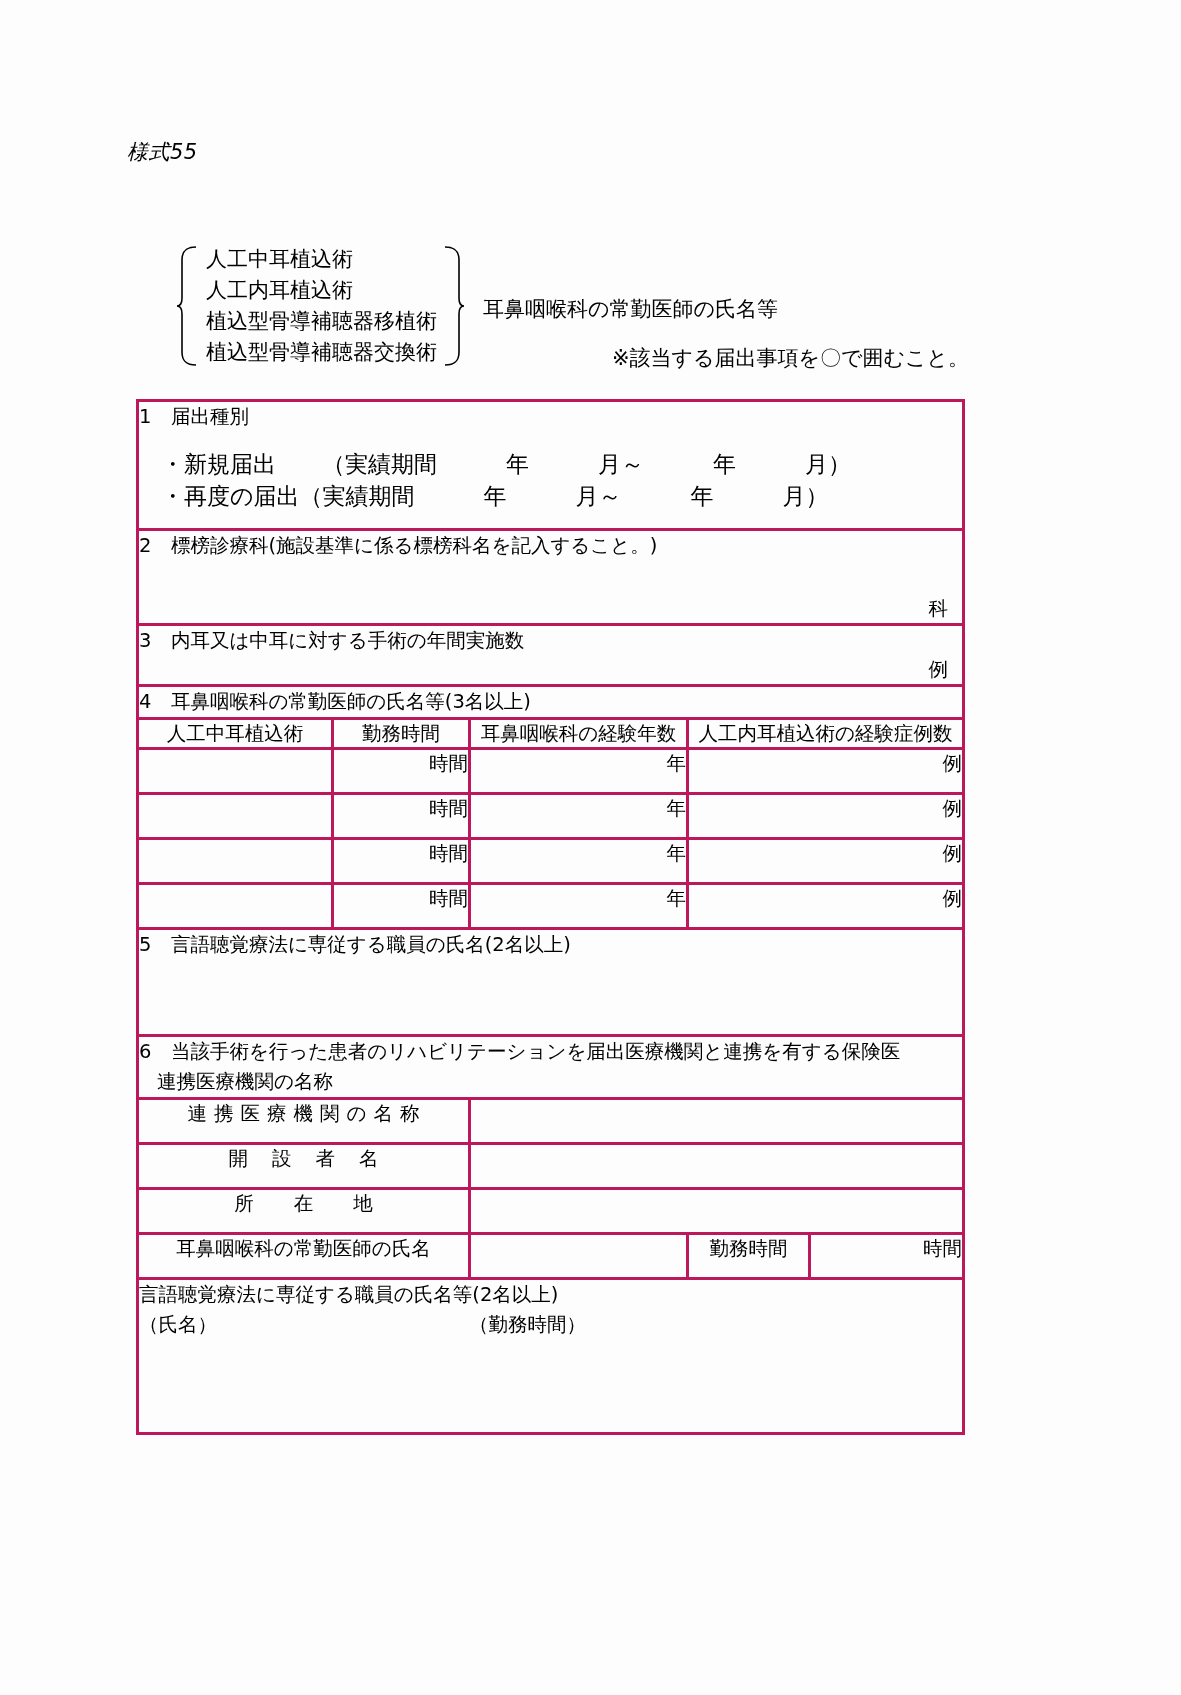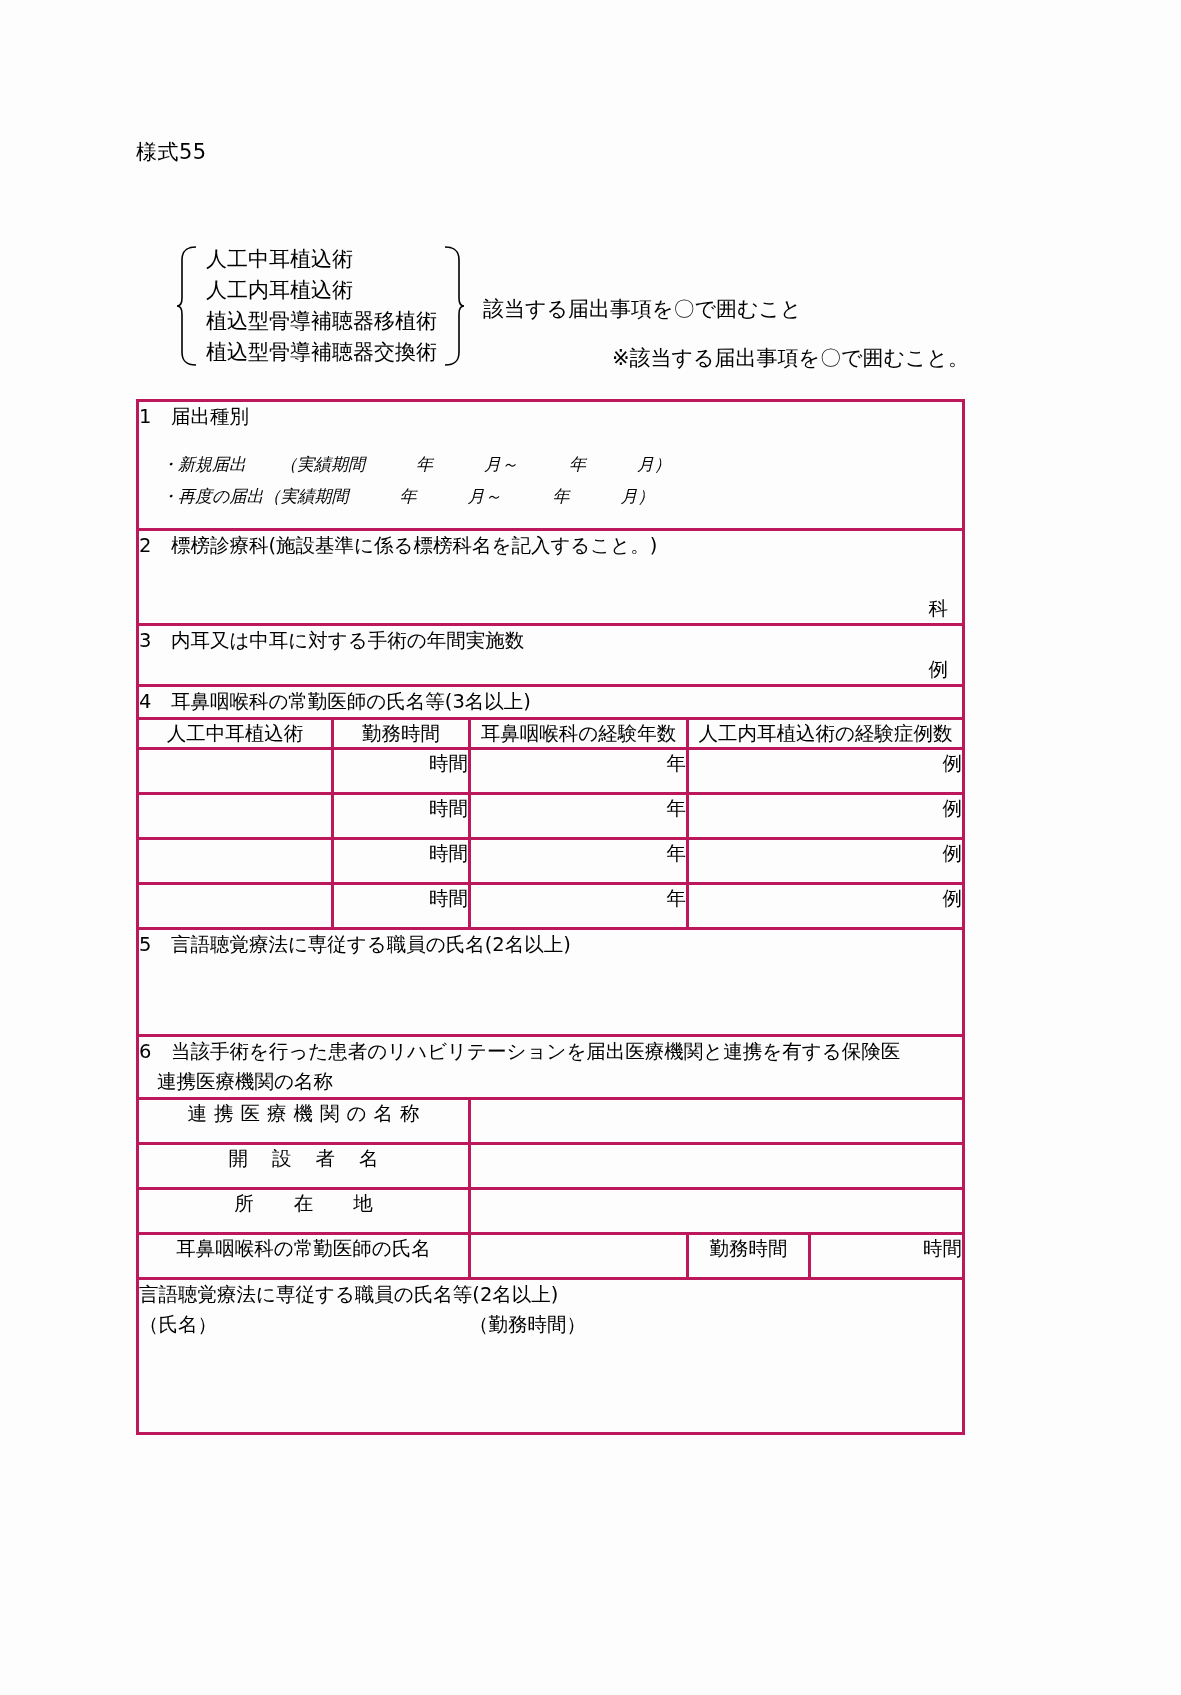--- a/index.html
+++ b/index.html
@@ -15,25 +15,26 @@
     position: relative;
     width: 1181px;
     height: 1695px;
     background: #fdfdfd;
     overflow: hidden;
   }
 
   
   .form-no {
     position: absolute;
-    left: 136px;
+    left: 127px;
     top: 138px;
     font-size: 21px;
     letter-spacing: 0.5px;
     white-space: nowrap;
+    font-style: italic;
   }
 
   .title-block {
     position: absolute;
     left: 176px;
     top: 222px;
     display: flex;
     align-items: center;
     margin-top: 22px;
   }
@@ -96,25 +97,24 @@
   .sec-title {
     font-size: 19.5px;
     white-space: nowrap;
     line-height: 30px;
   }
   .sec-title-wrap {
     font-size: 19.5px;
     line-height: 30px;
   }
   .bullet-row {
-    font-size: 17px;
+    font-size: 23px;
     line-height: 32px;
     white-space: pre;
     padding-left: 22px;
-    font-style: italic;
   }
   .gap-sm { height: 16px; }
   .unit-right {
     text-align: right;
     padding-right: 14px;
     font-size: 19.5px;
     line-height: 28px;
   }
   .col-head {
     text-align: center;
@@ -187,21 +187,21 @@
         <div class="proc-item">人工内耳植込術</div>
         <div class="proc-item">植込型骨導補聴器移植術</div>
         <div class="proc-item">植込型骨導補聴器交換術</div>
       </div>
       <div class="brace">
         <svg width="22" height="124" viewBox="0 0 22 124">
           <path d="M2 3 C12 3 16 7 16 16 L16 54 C16 60 18 62 21 62 C18 62 16 64 16 70 L16 108 C16 117 12 121 2 121" fill="none" stroke="#000" stroke-width="1.6"></path>
         </svg>
       </div>
     </div>
-    <div class="title-tail">該当する届出事項を〇で囲むこと</div>
+    <div class="title-tail">耳鼻咽喉科の常勤医師の氏名等</div>
   </div>
 
   <div class="note-line">※該当する届出事項を〇で囲むこと。</div>
 
   <table class="form-table">
     <colgroup>
       <col style="width:195px">
       <col style="width:137px">
       <col style="width:218px">
       <col style="width:122px">

